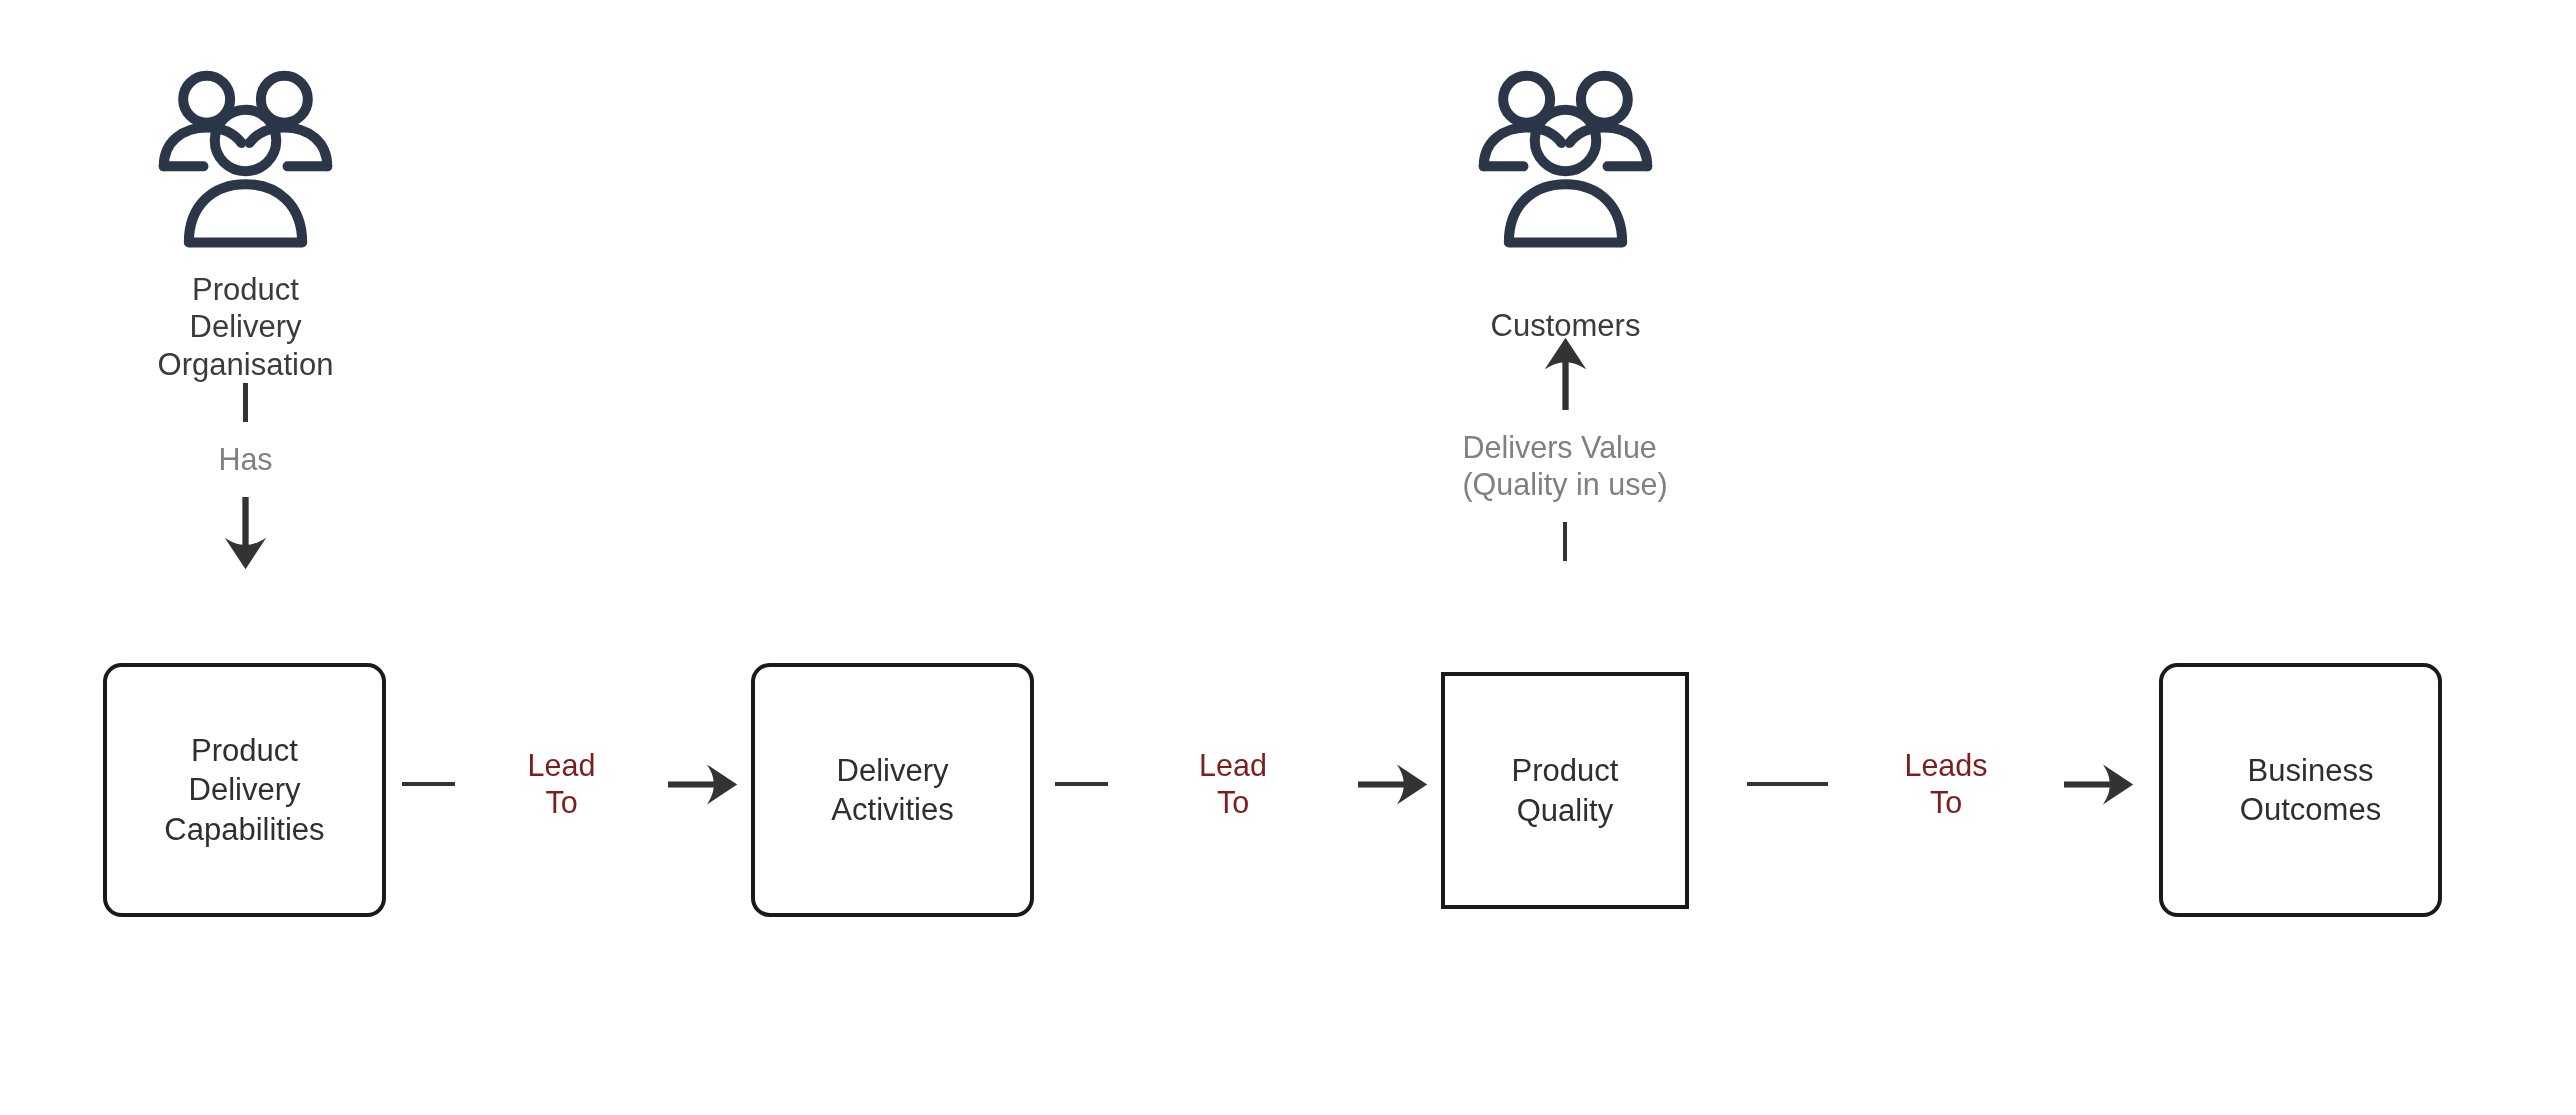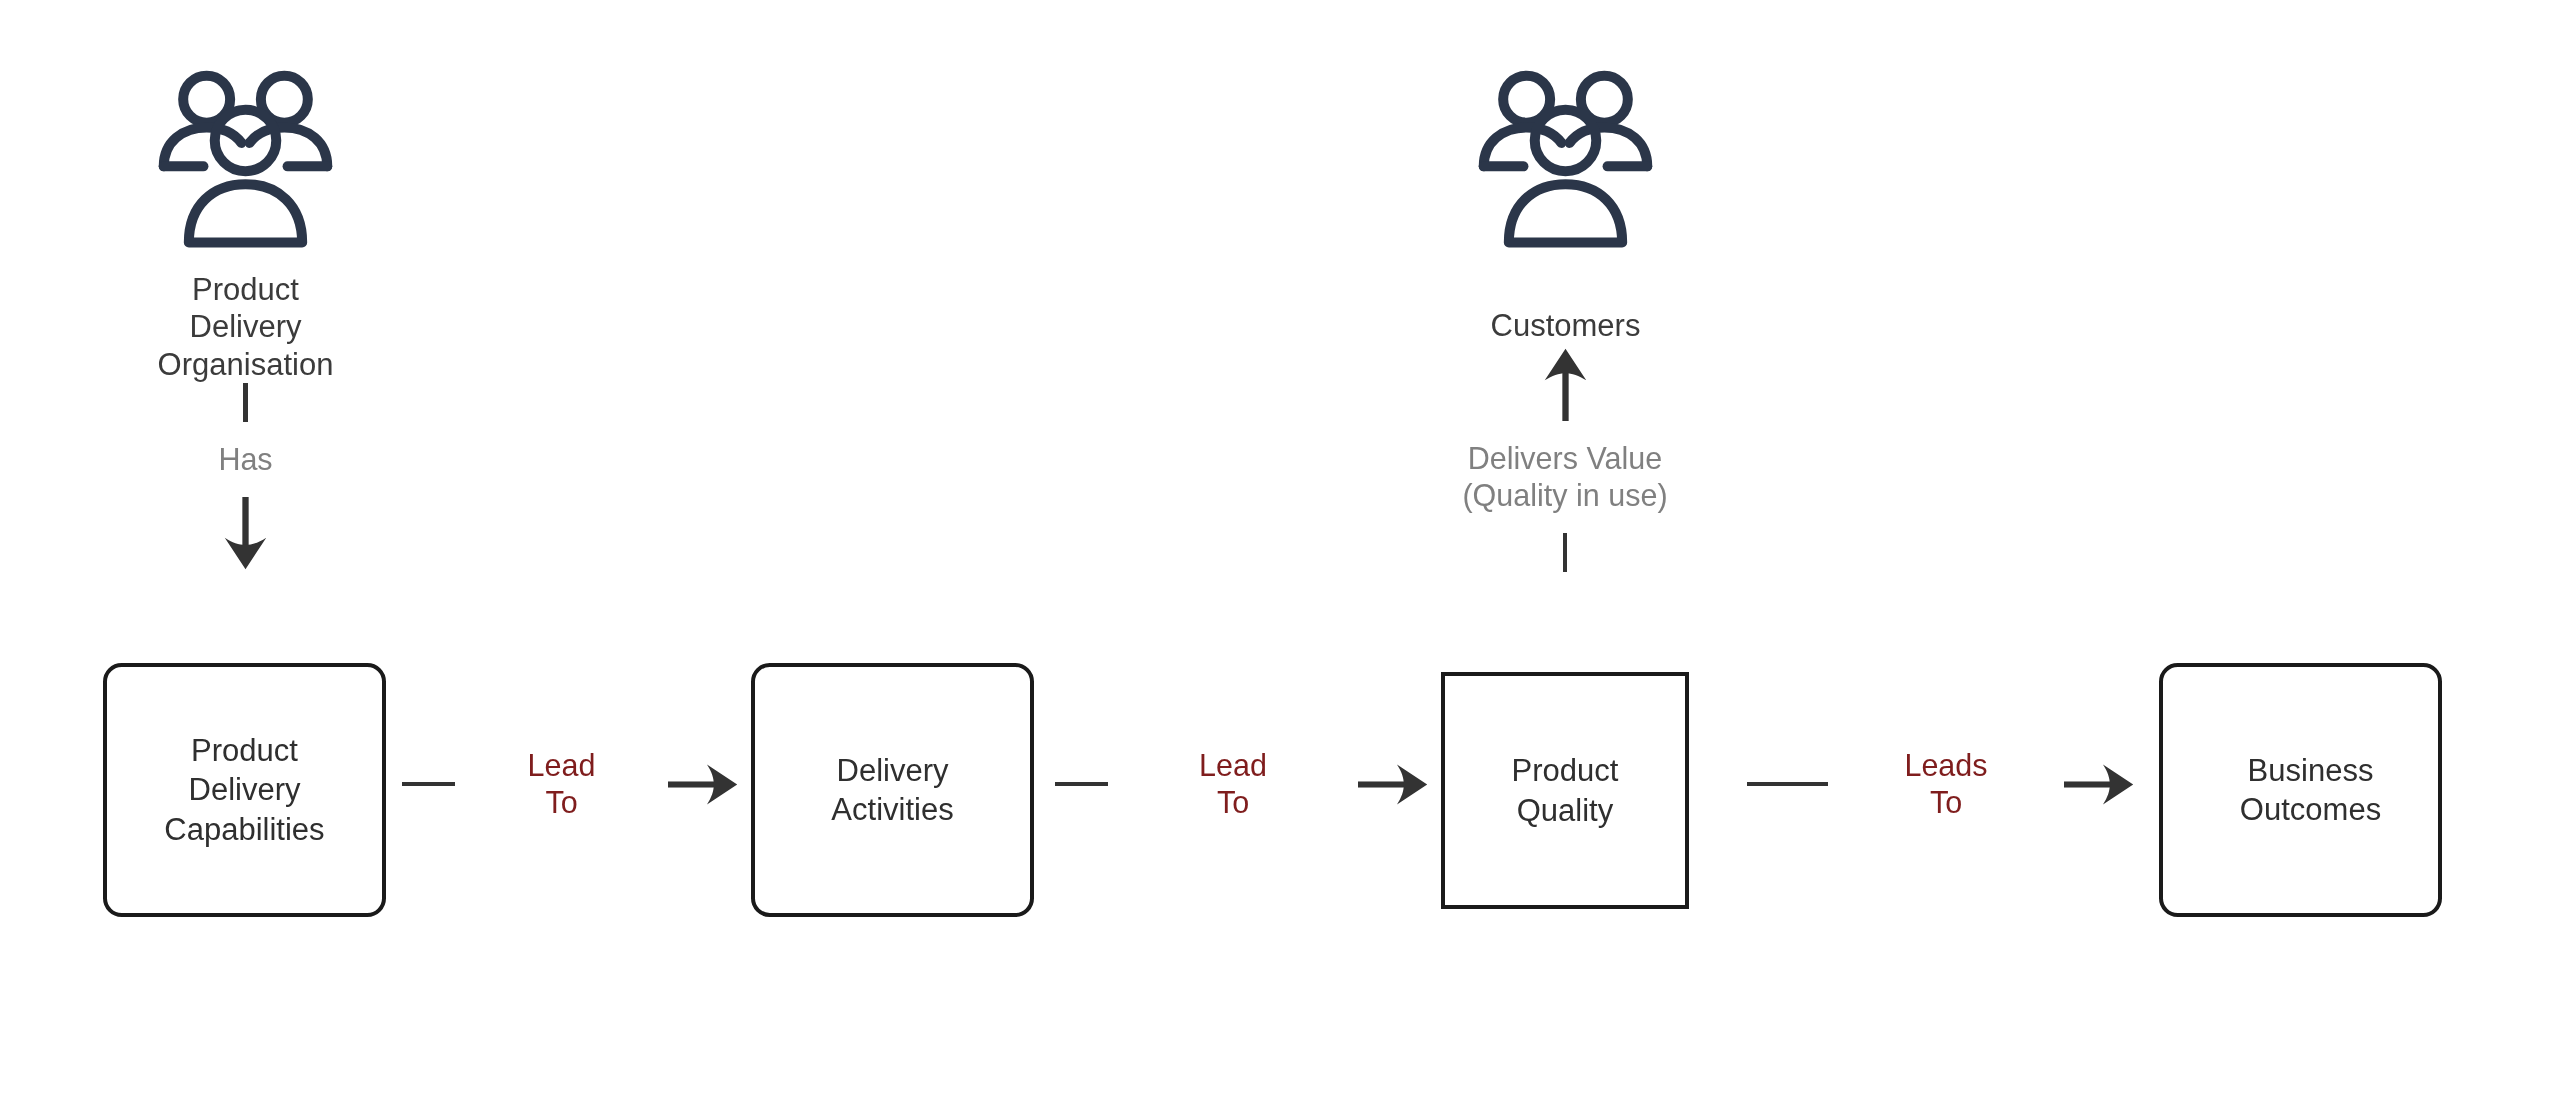--- a/index.html
+++ b/index.html
@@ -98,21 +98,21 @@
   .v-dash {
     width: 4.2px;
     height: 39px;
     background: #333333;
     flex: 0 0 auto;
   }
   .v-label {
     font-size: 30.5px;
     line-height: 1.22;
     color: #808080;
-    text-align: center;
+    text-align: left;
     white-space: pre-line;
   }
   .v-arrow {
     width: 47px;
     height: 73px;
     display: block;
     flex: 0 0 auto;
   }
   .v-gap-sm { height: 18.7px; }
 </style>
@@ -158,21 +158,21 @@
     <div class="v-dash"></div>
     <div class="v-gap-sm"></div>
     <div class="v-label">Has</div>
     <div class="v-gap-sm"></div>
     <svg class="v-arrow" viewBox="0 0 28 44">
       <rect x="12.1" y="0" width="3.8" height="31" fill="#333333"></rect>
       <path d="M14 43.5 L1.5 24.5 C6 27.5 10 28.8 14 28.8 C18 28.8 22 27.5 26.5 24.5 Z" fill="#333333"></path>
     </svg>
   </div>
 
-  <div class="v-connector" style="left:1459px; top:348px; width:212px;">
+  <div class="v-connector" style="left:1459px; top:337px; width:212px;">
     <svg class="v-arrow" viewBox="0 0 28 44">
       <rect x="12.1" y="13" width="3.8" height="31" fill="#333333"></rect>
       <path d="M14 0.5 L26.5 19.5 C22 16.5 18 15.2 14 15.2 C10 15.2 6 16.5 1.5 19.5 Z" fill="#333333"></path>
     </svg>
     <div class="v-gap-sm"></div>
     <div class="v-label">Delivers Value
 (Quality in use)</div>
     <div class="v-gap-sm"></div>
     <div class="v-dash"></div>
   </div>

